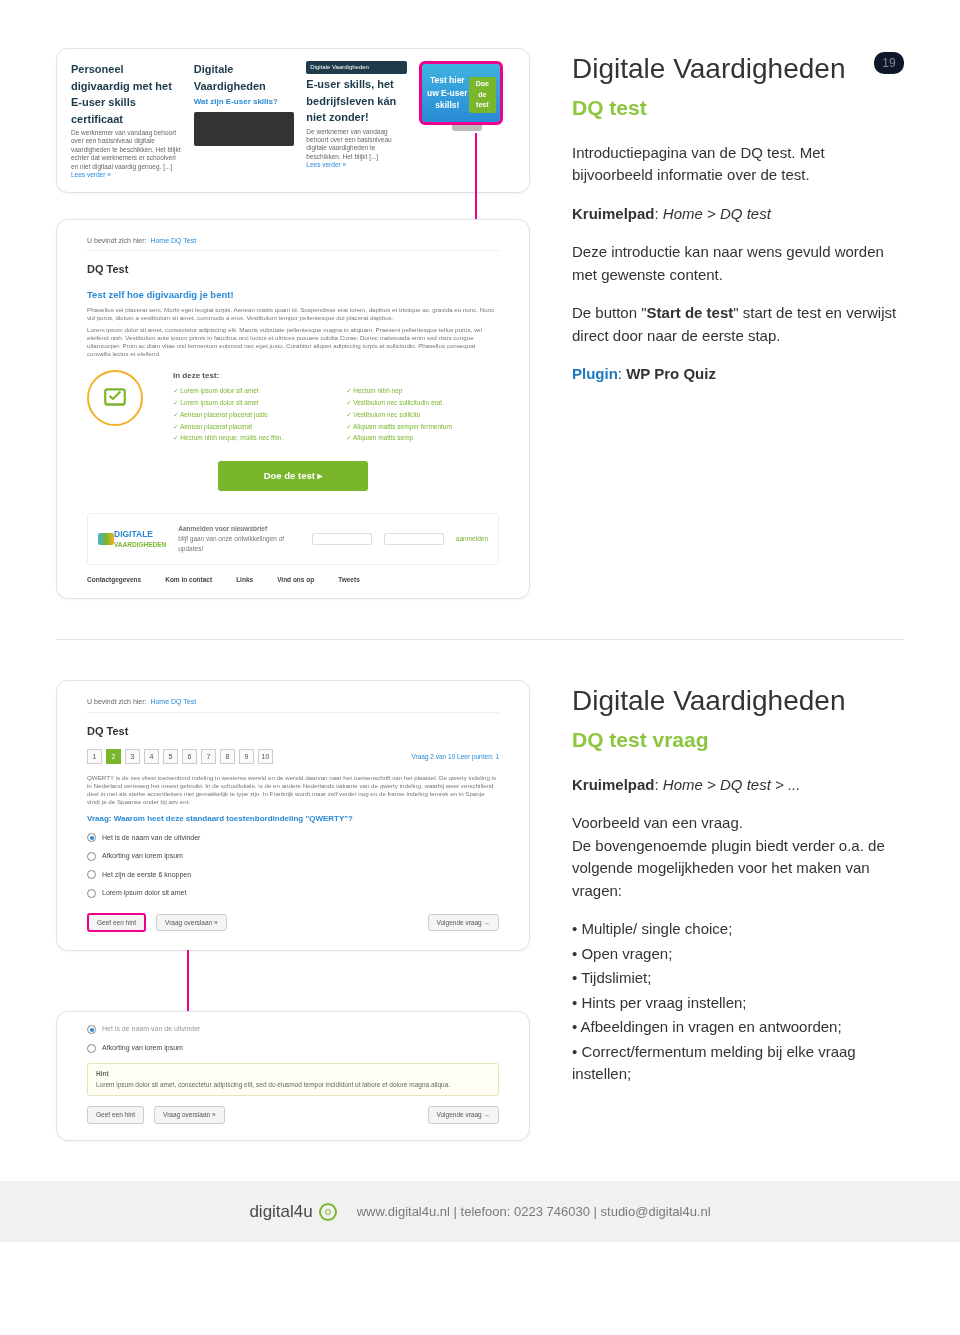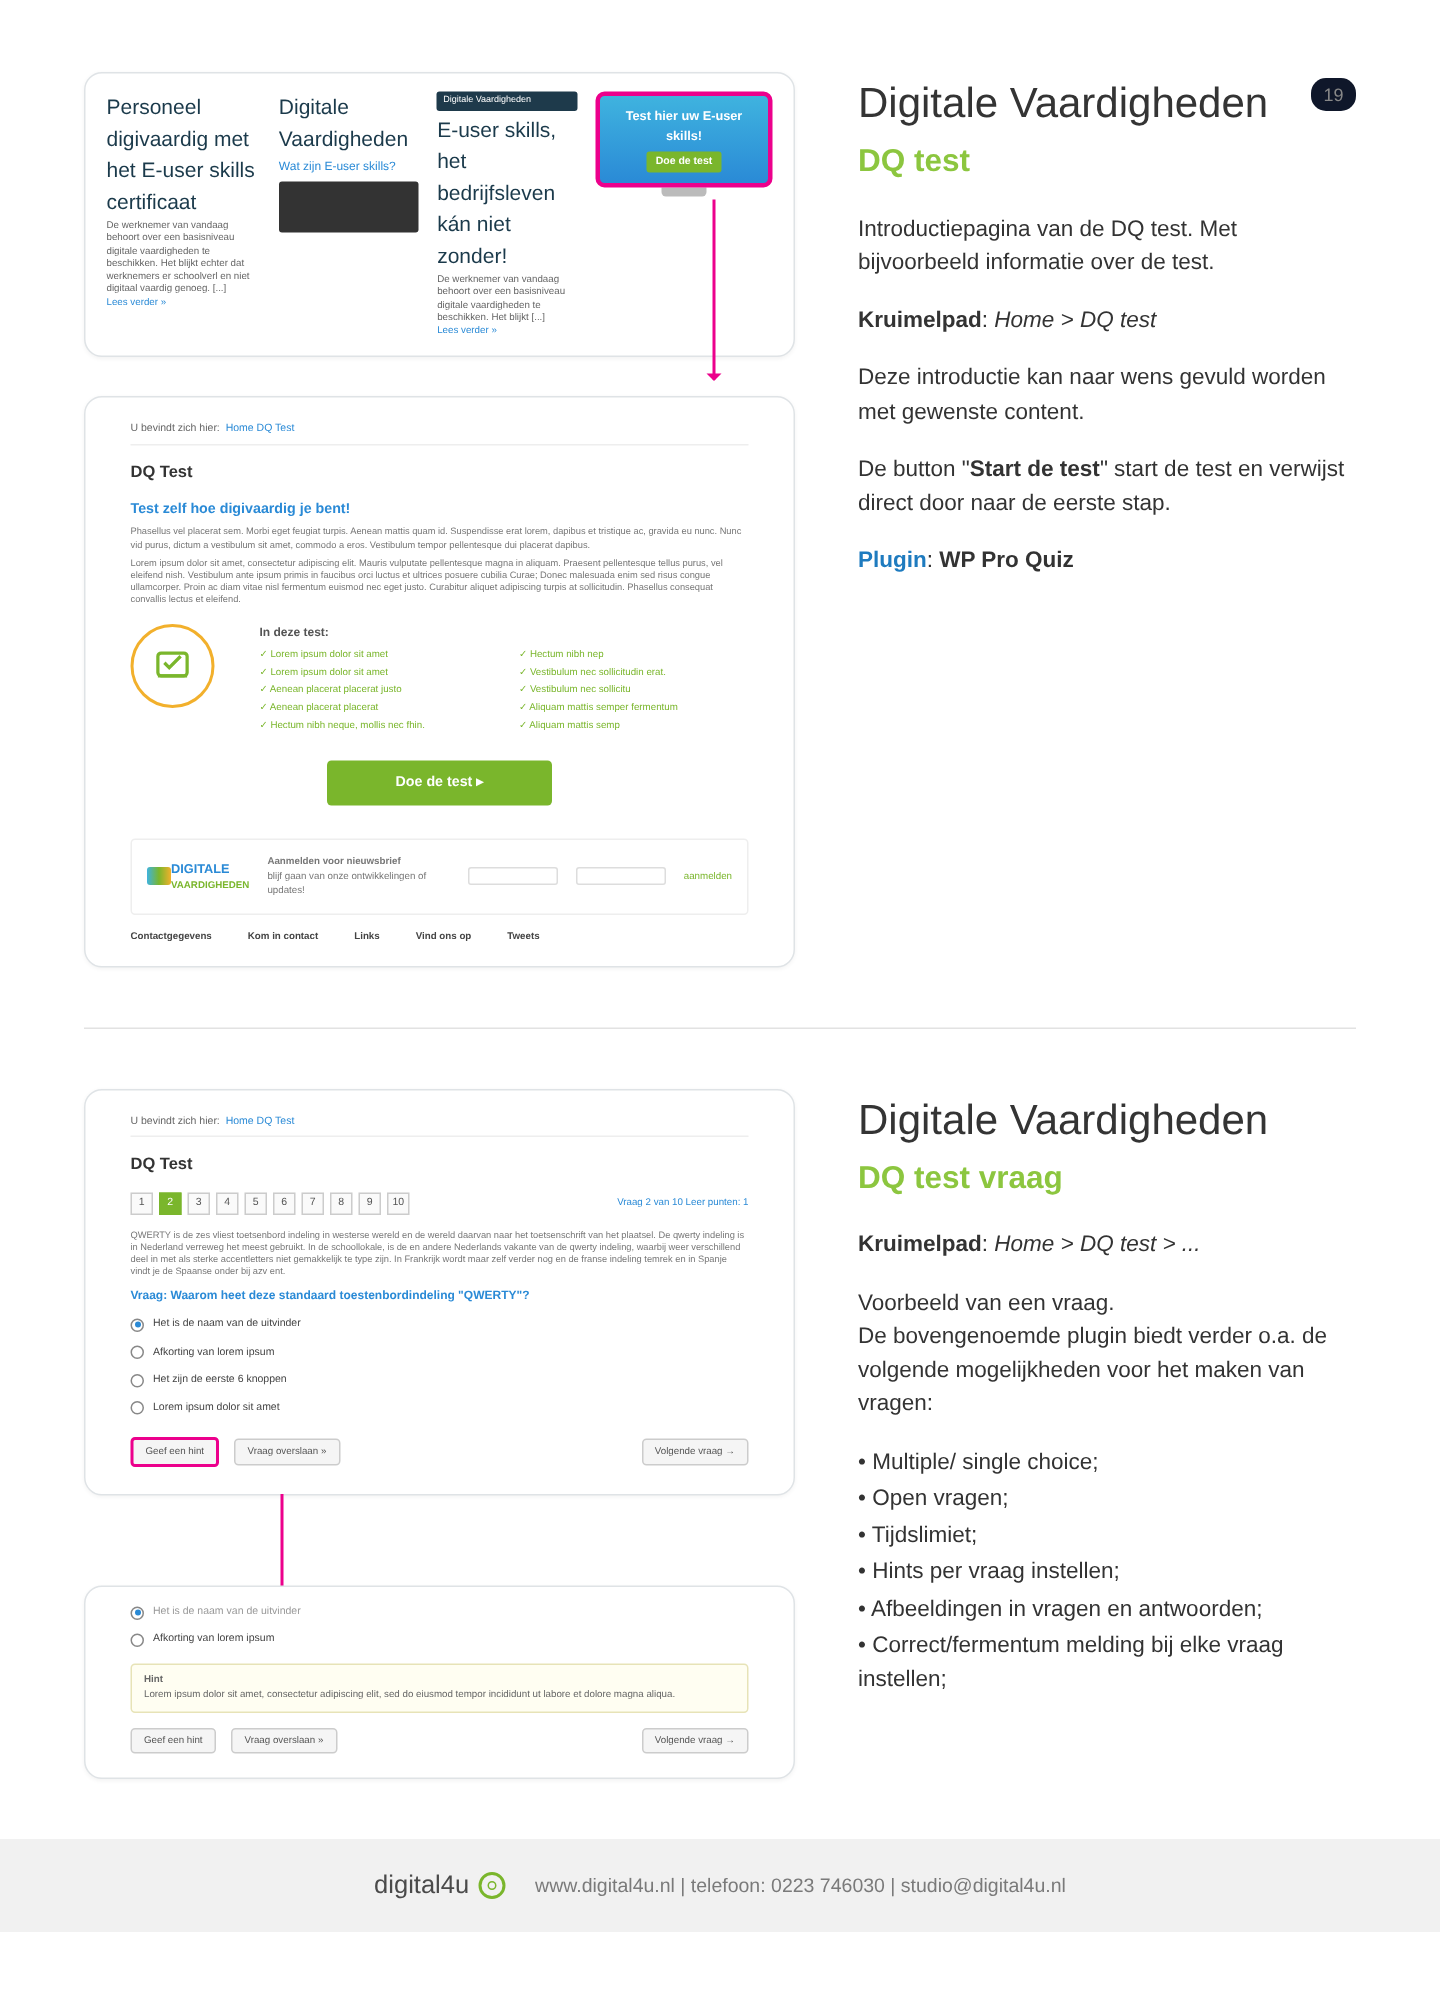--- a/index.html
+++ b/index.html
@@ -47,28 +47,28 @@
   .shot{
     border:1px solid var(--frame);border-radius:12px;
     background:#fff;padding:10px 12px;font-size:8px;color:#555;
     box-shadow:0 1px 3px rgba(0,0,0,.05);
     position:relative;
   }
   .shot + .shot{margin-top:26px;}
   
   .promo{display:flex;gap:12px;}
   .promo .colp{flex:1;}
-  .promo h4{margin:0 0 2px;font-size:14px;font-weight:400;color:#1b3a4b;}
+  .promo h4{margin:0 0 2px;font-size:11px;font-weight:700;color:#1b3a4b;}
   .promo .blue{color:#2a8ad6;}
   .promo .small{font-size:6.5px;line-height:1.3;color:#666;}
   .promo .img{background:#333;width:100%;height:34px;border-radius:2px;}
   .tv{
-    width:118px;height:64px;border:3px solid var(--pink);border-radius:6px;
+    width:84px;height:64px;border:3px solid var(--pink);border-radius:6px;
     background:linear-gradient(180deg,#3fb3df,#2a8ad6);position:relative;
-    display:flex;flex-direction:column;align-items:center;justify-content:center;
+    display:flex;flex-direction:row;align-items:center;justify-content:center;
     color:#fff;font-size:8.5px;font-weight:700;text-align:center;padding:4px;
   }
   .tv .btn{margin-top:4px;background:#7ab62c;border-radius:2px;padding:2px 6px;font-size:7px;}
   .tv-base{width:30px;height:6px;background:#bbb;margin:0 auto;border-radius:0 0 3px 3px;}
   .callout-line{
     position:absolute;width:2px;background:var(--pink);left:418px;top:84px;height:120px;
   }
   .callout-line::after{
     content:"";position:absolute;bottom:-6px;left:-4px;
     border:5px solid transparent;border-top-color:var(--pink);
@@ -146,21 +146,21 @@
 
       <div class="shot" style="padding:12px 14px;">
         <div class="promo">
           <div class="colp" style="flex:1.1">
             <h4>Personeel digivaardig met het E-user skills certificaat</h4>
             <div class="small">De werknemer van vandaag behoort over een basisniveau digitale vaardigheden te beschikken. Het blijkt echter dat werknemers er schoolverl en niet digitaal vaardig genoeg. [...]</div>
             <div class="small" style="color:#2a8ad6">Lees verder »</div>
           </div>
           <div class="colp">
             <h4>Digitale Vaardigheden</h4>
-            <div class="blue" style="font-size:8px;font-weight:400;margin-bottom:4px">Wat zijn E-user skills?</div>
+            <div class="blue" style="font-size:8px;font-weight:700;margin-bottom:4px">Wat zijn E-user skills?</div>
             <div class="img"></div>
           </div>
           <div class="colp">
             <div style="background:#1e3a4b;color:#fff;font-size:6px;padding:2px 4px;margin-bottom:2px;border-radius:2px">Digitale Vaardigheden</div>
             <h4>E-user skills, het bedrijfsleven kán niet zonder!</h4>
             <div class="small">De werknemer van vandaag behoort over een basisniveau digitale vaardigheden te beschikken. Het blijkt [...]</div>
             <div class="small" style="color:#2a8ad6">Lees verder »</div>
           </div>
           <div style="flex:0 0 96px">
             <div class="tv">

